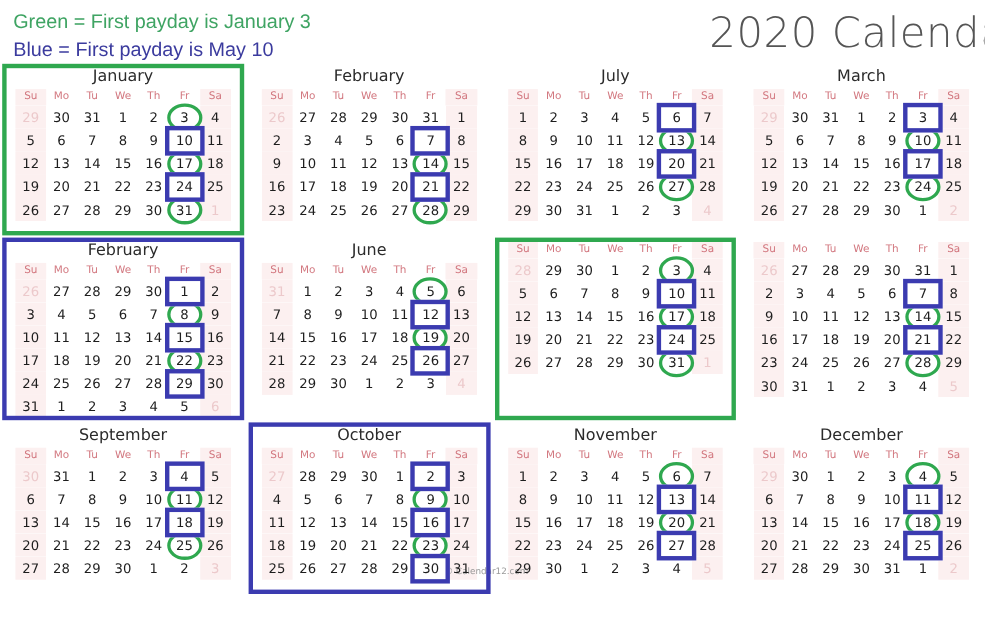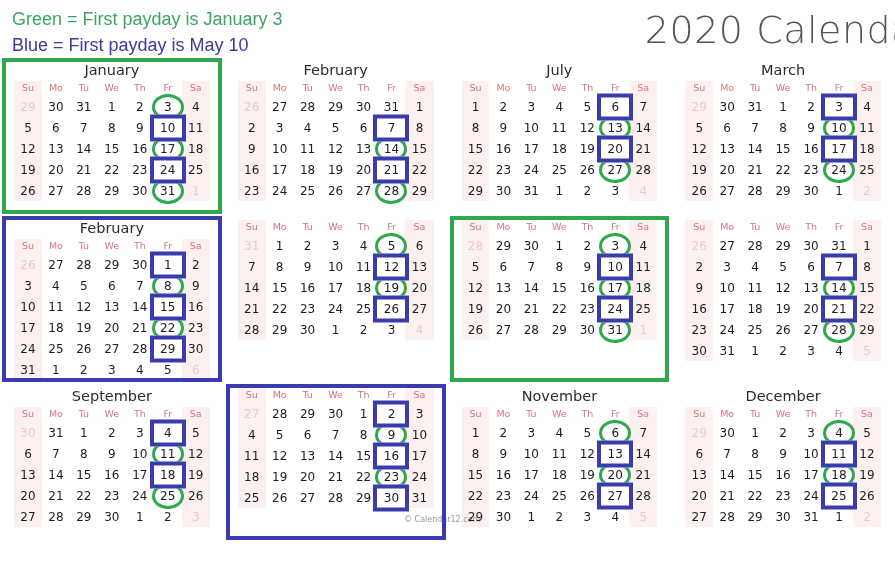--- a/index.html
+++ b/index.html
@@ -479,20 +479,21 @@
             <td class="other"><span class="daynum">3</span></td>
             <td class="other"><span class="daynum">4</span></td>
             <td class="other"><span class="daynum">5</span></td>
             <td class="weekend other"><span class="daynum">6</span></td>
           </tr>
         </tbody>
       </table>
       <div class="outline outline-blue" style="inset: 0px 2px 2px;"></div>
     </div>
     <div class="month">
+      <div class="month-name">June</div>
       <table class="month-table">
         <thead>
           <tr>
             <th class="wk-end">Su</th>
             <th>Mo</th>
             <th>Tu</th>
             <th>We</th>
             <th>Th</th>
             <th>Fr</th>
             <th class="wk-end">Sa</th>
@@ -738,20 +739,21 @@
             <td class=""><span class="daynum">29</span></td>
             <td class=""><span class="daynum">30</span></td>
             <td class="other"><span class="daynum">1</span></td>
             <td class="other"><span class="daynum">2</span></td>
             <td class="weekend other"><span class="daynum">3</span></td>
           </tr>
         </tbody>
       </table>
     </div>
     <div class="month">
+      <div class="month-name">October</div>
       <table class="month-table">
         <thead>
           <tr>
             <th class="wk-end">Su</th>
             <th>Mo</th>
             <th>Tu</th>
             <th>We</th>
             <th>Th</th>
             <th>Fr</th>
             <th class="wk-end">Sa</th>

